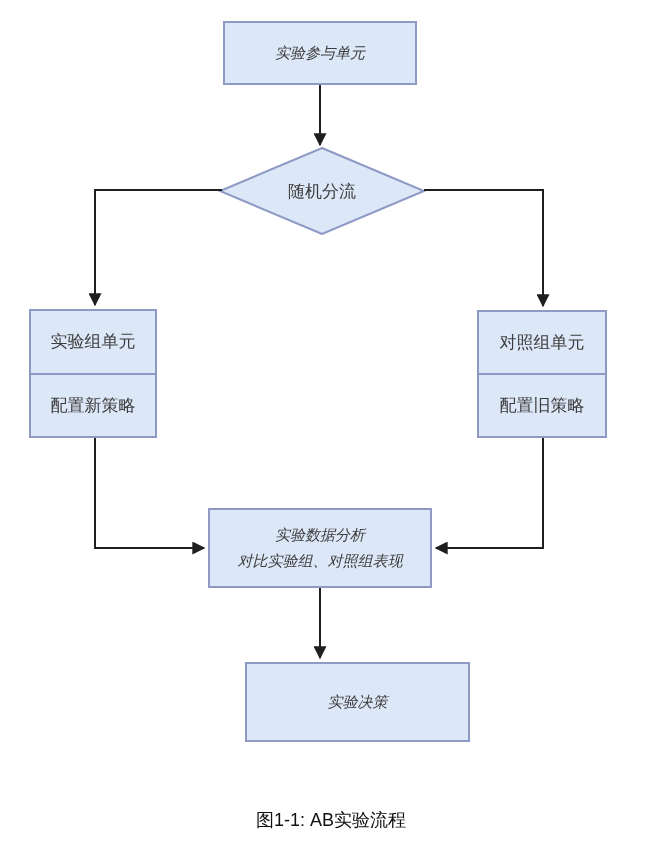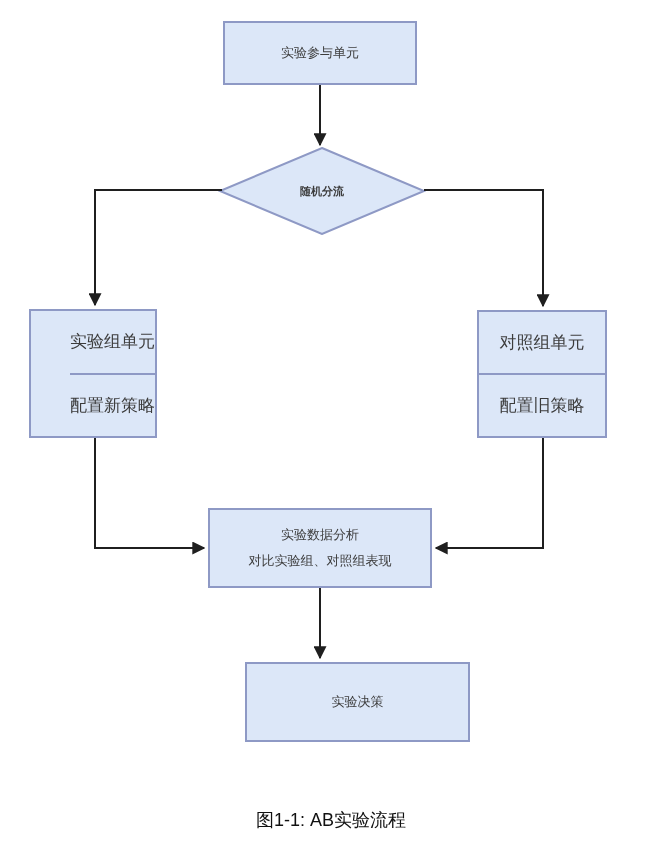--- a/index.html
+++ b/index.html
@@ -29,38 +29,39 @@
   }
   .arrowhead-shape { fill: var(--connector, #1f1f1f); }
   .node {
     position: absolute;
     box-sizing: border-box;
     background: var(--node-fill, #dce7f8);
     border: 2px solid var(--node-border, #8e99c5);
     display: flex;
     align-items: center;
     justify-content: center;
-    font-size: 13px;
+    font-size: 15px;
     color: var(--text, #3c3c3c);
     text-align: left;
     z-index: 2;
+    font-style: italic;
   }
   .node-start   { left: 223px; top: 21px;  width: 194px; height: 64px; }
   .node-analysis{ left: 208px; top: 508px; width: 224px; height: 80px; flex-direction: column; line-height: 26px; }
   .node-final   { left: 208px; top: 662px; width: 225px; height: 80px; margin-left: 37px; }
   .group {
     position: absolute;
     box-sizing: border-box;
     border: 2px solid var(--node-border, #8e99c5);
     background: var(--node-fill, #dce7f8);
     display: flex;
     flex-direction: column;
     z-index: 2;
   }
-  .group-left  { left: 29px;  top: 309px; width: 128px; height: 129px; align-items: flex-end; }
+  .group-left  { left: 29px;  top: 309px; width: 128px; height: 129px; }
   .group-right { left: 477px; top: 310px; width: 130px; height: 128px; }
   .cell {
     flex: 1;
     display: flex;
     align-items: center;
     justify-content: center;
     font-size: 17px;
     color: var(--text, #3c3c3c);
   }
   .cell-top { border-bottom: 2px solid var(--node-border, #8e99c5); }
@@ -70,23 +71,22 @@
     width: 208px; height: 88px;
     z-index: 2;
   }
   .diamond-wrap svg { position: absolute; left: 0; top: 0; }
   .diamond-label {
     position: absolute;
     left: 0; top: 0; right: 0; bottom: 0;
     display: flex;
     align-items: center;
     justify-content: center;
-    font-size: 11px;
+    font-size: 17px;
     color: var(--text, #3c3c3c);
-    font-weight: bold;
   }
   .caption {
     position: absolute;
     left: 0; right: 0;
     top: 808px;
     text-align: center;
     font-size: 18px;
     font-weight: normal;
     color: var(--caption-text, #111);
     z-index: 2;

